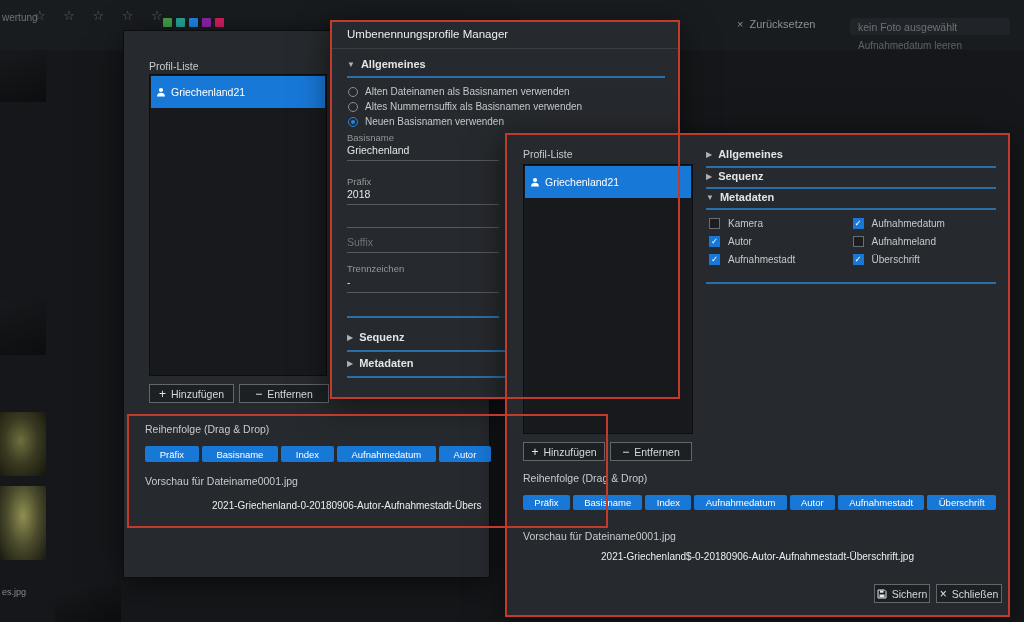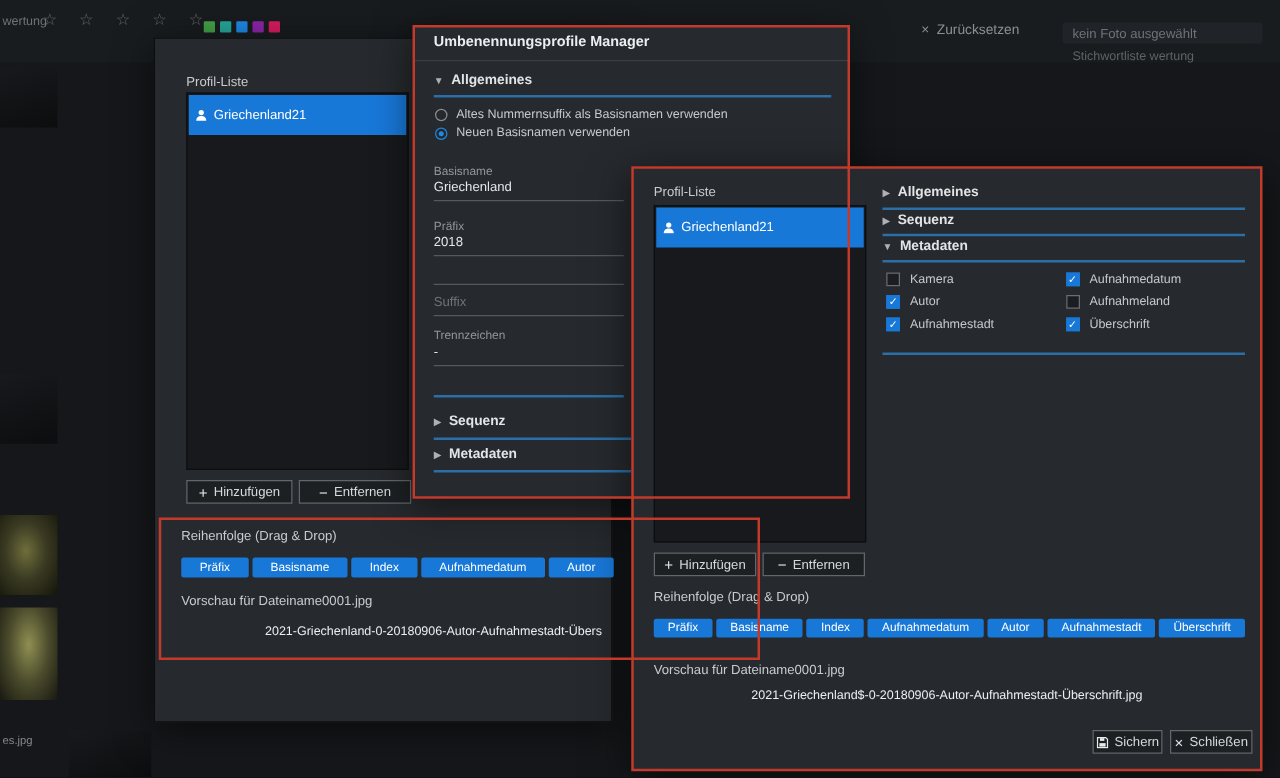--- a/index.html
+++ b/index.html
@@ -64,21 +64,21 @@
     <span class="abs stars" style="left:34px; top:8px;">☆ ☆ ☆ ☆ ☆</span>
     <span class="abs" style="left:163px; top:13px;">
       <span class="clabel c1"></span><span class="clabel c2"></span><span class="clabel c3"></span><span class="clabel c4"></span><span class="clabel c5"></span>
     </span>
     <span class="abs" style="left:737px; top:18px; font-size:11px; color:#8b8e92; display:flex; gap:6px; align-items:center; cursor:pointer;">
       <span>×</span>
       <span>Zurücksetzen</span>
     </span>
     <span class="pill" style="left:850px; top:18px; width:160px; height:17px;"></span>
     <span class="abs dim" style="left:858px; top:21px; font-size:10.5px;">kein Foto ausgewählt</span>
-    <span class="abs dim" style="left:858px; top:40px; font-size:10px; color:#5f6266;">Stichwortliste wertung</span>
+    <span class="abs dim" style="left:858px; top:40px; font-size:10px; color:#5f6266;">Aufnahmedatum leeren</span>
   </div>
 
   <div class="thumb" style="left:0; top:54px; width:46px; height:48px;"></div>
   <div class="thumb" style="left:0; top:299px; width:46px; height:56px;"></div>
   <div class="thumb pears1" style="left:0; top:412px; width:46px; height:64px;"></div>
   <div class="thumb pears2" style="left:0; top:486px; width:46px; height:74px;"></div>
   <div class="thumb" style="left:55px; top:585px; width:66px; height:37px;"></div>
   <div class="filelabel" style="left:2px; top:587px;">es.jpg</div>
 
   <div class="panel" style="left:123px; top:30px; width:367px; height:548px; z-index:10;">
@@ -107,30 +107,34 @@
       <div class="chip">Basisname</div>
       <div class="chip">Index</div>
       <div class="chip">Aufnahmedatum</div>
       <div class="chip">Autor</div>
     </div>
     <div class="small-label" style="left:21px; top:444px;">Vorschau für Dateiname0001.jpg</div>
     <div class="preview" style="left:88px; top:469px;">2021-Griechenland-0-20180906-Autor-Aufnahmestadt-Übers</div>
   </div>
 
   <div class="panel" style="left:330px; top:20px; width:350px; height:379px; z-index:20;">
-    <div class="abs" style="left:16px; top:7px; font-size:11.5px; font-weight:bold; color:#eceef0;">Umbenennungsprofile Manager</div>
+    <div class="abs" style="left:16px; top:7px; font-size:11.5px; font-weight:normal; color:#eceef0;">Umbenennungsprofile Manager</div>
     <div class="sepline" style="left:0; top:27px; width:348px;"></div>
 
     <div class="sec-head" style="left:16px; top:37px;">
       <span class="tri">▼</span>
       <span>Allgemeines</span>
     </div>
     <div class="blueline" style="left:16px; top:55px; width:318px;"></div>
 
     <div class="radio-rows" style="left:17px; top:65px;">
+      <div class="radio-row">
+        <span class="radio"></span>
+        <span>Alten Dateinamen als Basisnamen verwenden</span>
+      </div>
       <div class="radio-row">
         <span class="radio"></span>
         <span>Altes Nummernsuffix als Basisnamen verwenden</span>
       </div>
       <div class="radio-row">
         <span class="radio sel"></span>
         <span>Neuen Basisnamen verwenden</span>
       </div>
     </div>
 

